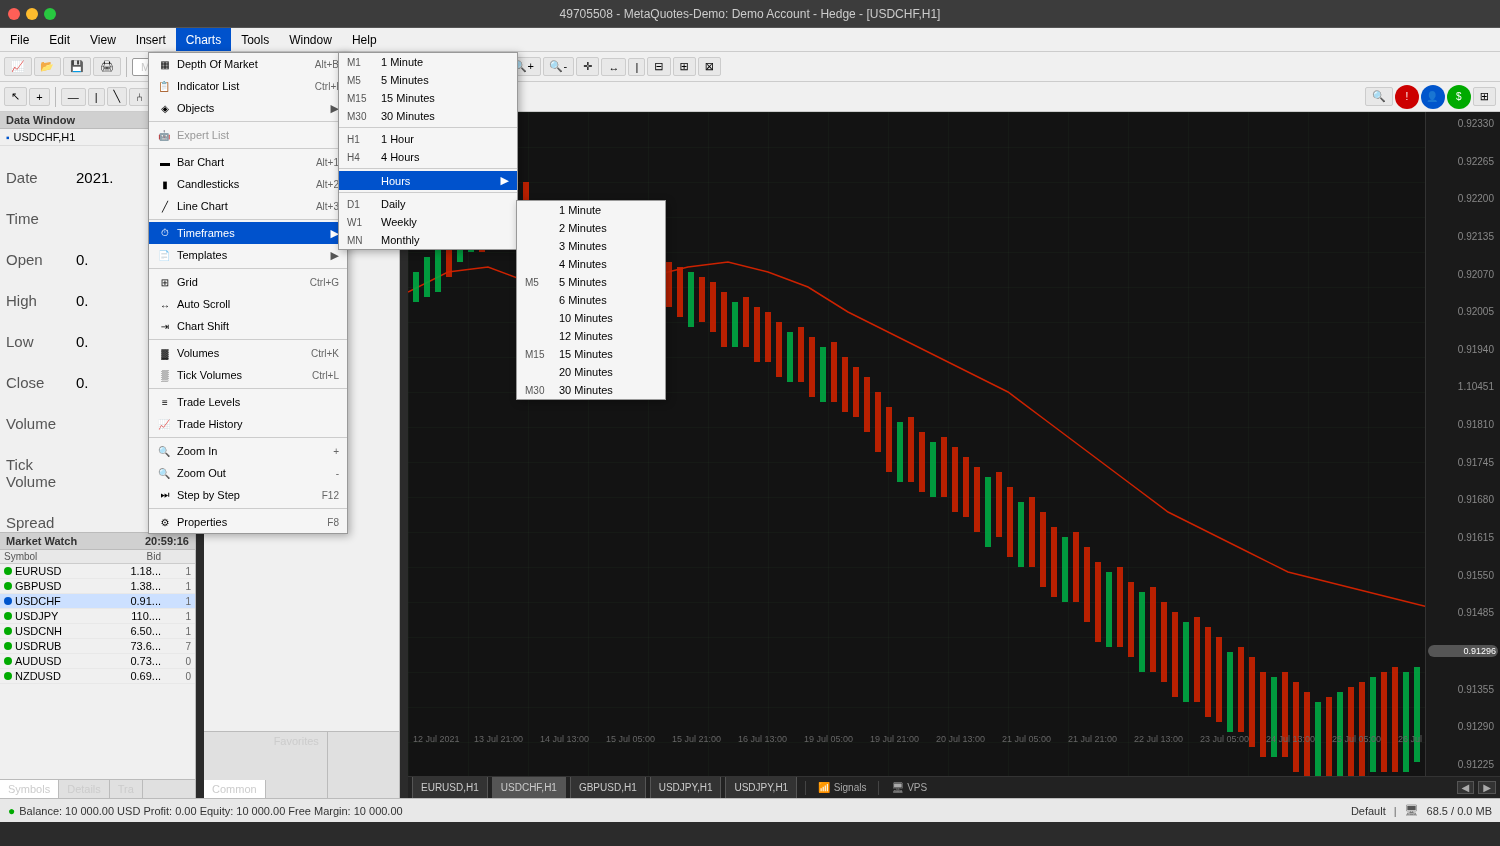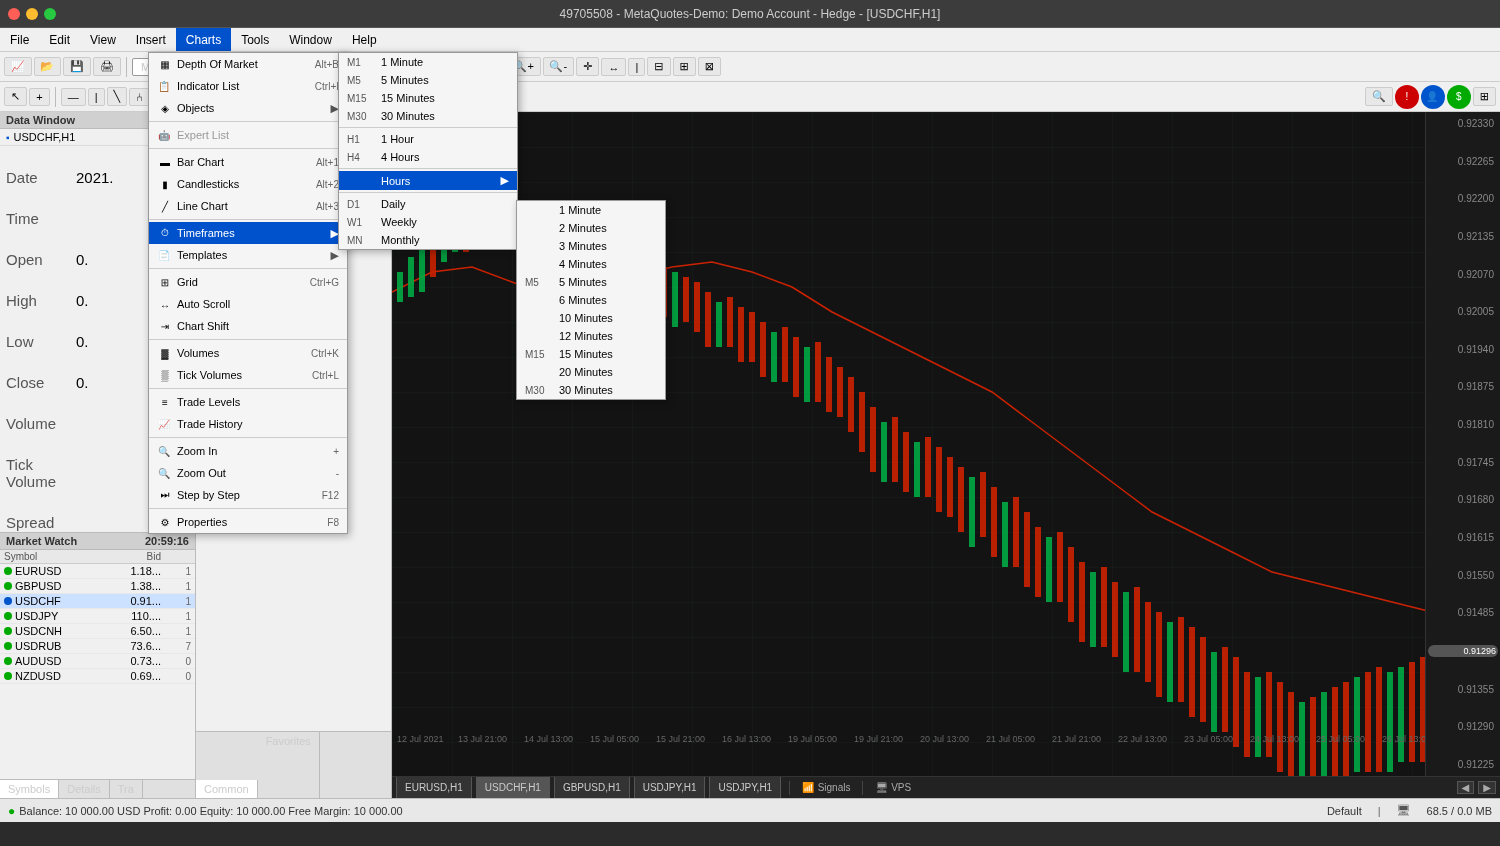--- a/index.html
+++ b/index.html
@@ -82,21 +82,21 @@
     .price-label.current { color: #fff; background: #555; padding: 1px 4px; }
 
     
     #chart-bottom { height: 22px; background: #222; display: flex; align-items: center; padding: 0 4px; gap: 4px; border-top: 1px solid #333; overflow: hidden; }
     .chart-tab { padding: 9px 8px; font-size: 10px; color: #ccc; cursor: pointer; background: #333; border: 1px solid #555; margin-right: 2px; }
     .chart-tab.active { background: #555; }
     .chart-tab-signals { display: flex; align-items: center; gap: 3px; color: #aaa; font-size: 10px; padding: 2px 6px; }
 
     
     #statusbar { height: 24px; background: #e8e8e8; border-top: 1px solid #bbb; display: flex; align-items: center; padding: 0 8px; font-size: 11px; color: #333; gap: 4px; }
-    #status-right { margin-left: auto; display: flex; align-items: center; gap: 16px; }
+    #status-right { margin-left: auto; display: flex; align-items: center; gap: 8px; }
 
     
     #charts-menu { position: absolute; top: 52px; left: 148px; background: #f5f5f5; border: 1px solid #999; box-shadow: 2px 2px 8px rgba(0,0,0,0.3); z-index: 1000; min-width: 200px; }
     .cm-item { display: flex; align-items: center; padding: 3px 8px; cursor: pointer; font-size: 11px; color: #000; gap: 4px; }
     .cm-item .shortcut { margin-left: auto; color: #666; font-size: 10px; }
     .cm-separator { height: 1px; background: #ccc; margin: 2px 0; }
     .cm-icon { width: 16px; height: 16px; display: flex; align-items: center; justify-content: center; font-size: 10px; }
     .cm-arrow { margin-left: auto; color: #555; }
 
     
@@ -186,21 +186,21 @@
   </button>
   <button style="width:24px;height:24px;border-radius:50%;background:#0055cc;border:none;cursor:pointer;display:flex;align-items:center;justify-content:center;">
     <span style="color:#fff;font-size:10px;">👤</span>
   </button>
   <button style="width:24px;height:24px;border-radius:50%;background:#00aa00;border:none;cursor:pointer;display:flex;align-items:center;justify-content:center;">
     <span style="color:#fff;font-size:10px;">$</span>
   </button>
   <button class="tb-btn">⊞</button>
 </div>
 
-<div id="main" style="display:flex;height:calc(846px - 28px - 24px - 30px - 30px - 24px - 24px);">
+<div id="main" style="display:flex;height:calc(846px - 28px - 24px - 30px - 30px - 24px - 24px);gap:8px;">
 
   <div id="left-panel">
 
     <div id="data-window">
       <div class="panel-header">Data Window</div>
       <div class="dw-symbol">
         <span style="color:#0055cc;font-size:10px;">▪</span>
         <span>USDCHF,H1</span>
       </div>
       <div class="dw-row">
@@ -537,21 +537,21 @@
       </svg>
 
       <div class="price-scale" style="position:absolute;right:0;top:0;width:75px;height:100%;background:#1a1a1a;border-left:1px solid #333;display:flex;flex-direction:column;justify-content:space-between;padding:6px 2px;">
         <span class="price-label">0.92330</span>
         <span class="price-label">0.92265</span>
         <span class="price-label">0.92200</span>
         <span class="price-label">0.92135</span>
         <span class="price-label">0.92070</span>
         <span class="price-label">0.92005</span>
         <span class="price-label">0.91940</span>
-        <span class="price-label">0.91875</span>
+        <span class="price-label">1.10451</span>
         <span class="price-label">0.91810</span>
         <span class="price-label">0.91745</span>
         <span class="price-label">0.91680</span>
         <span class="price-label">0.91615</span>
         <span class="price-label">0.91550</span>
         <span class="price-label">0.91485</span>
         <span class="price-label current" style="background:#555;color:#fff;padding:1px 2px;font-size:9px;border-radius:6px;">0.91296</span>
         <span class="price-label">0.91355</span>
         <span class="price-label">0.91290</span>
         <span class="price-label">0.91225</span>

